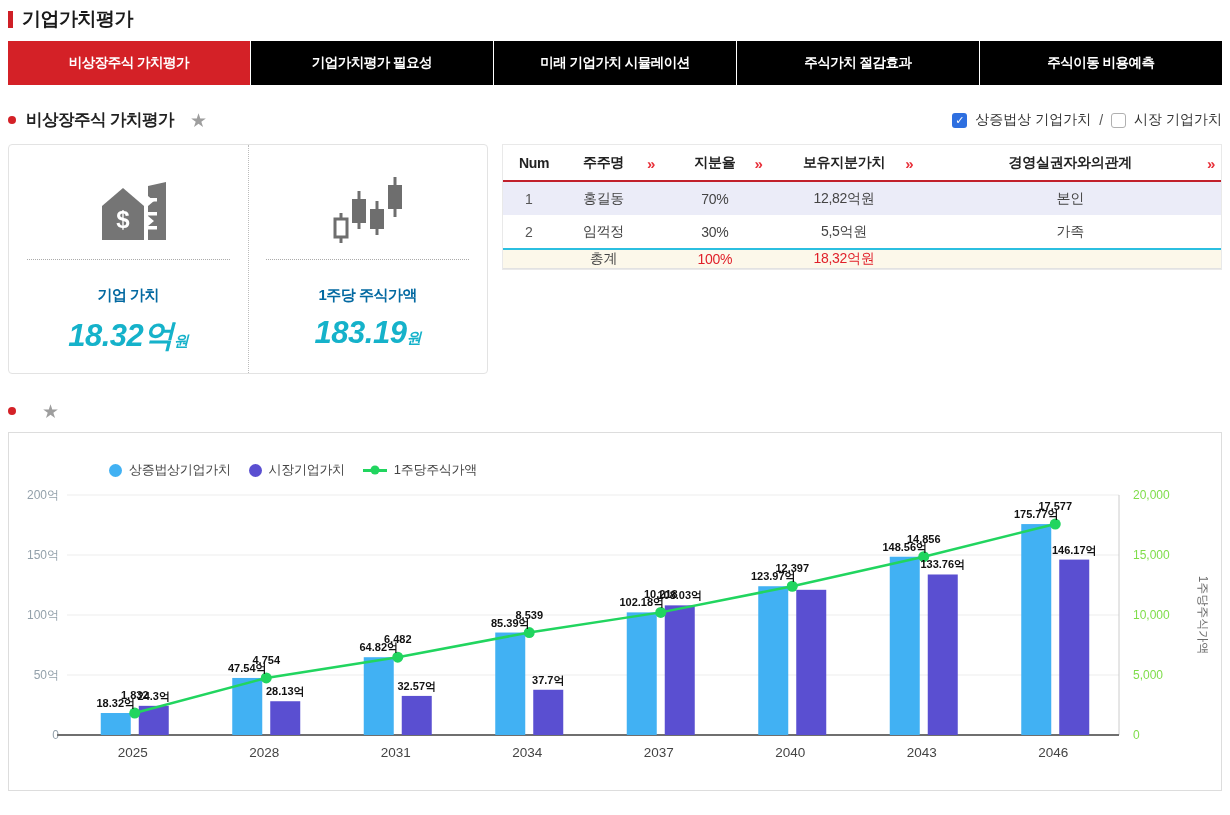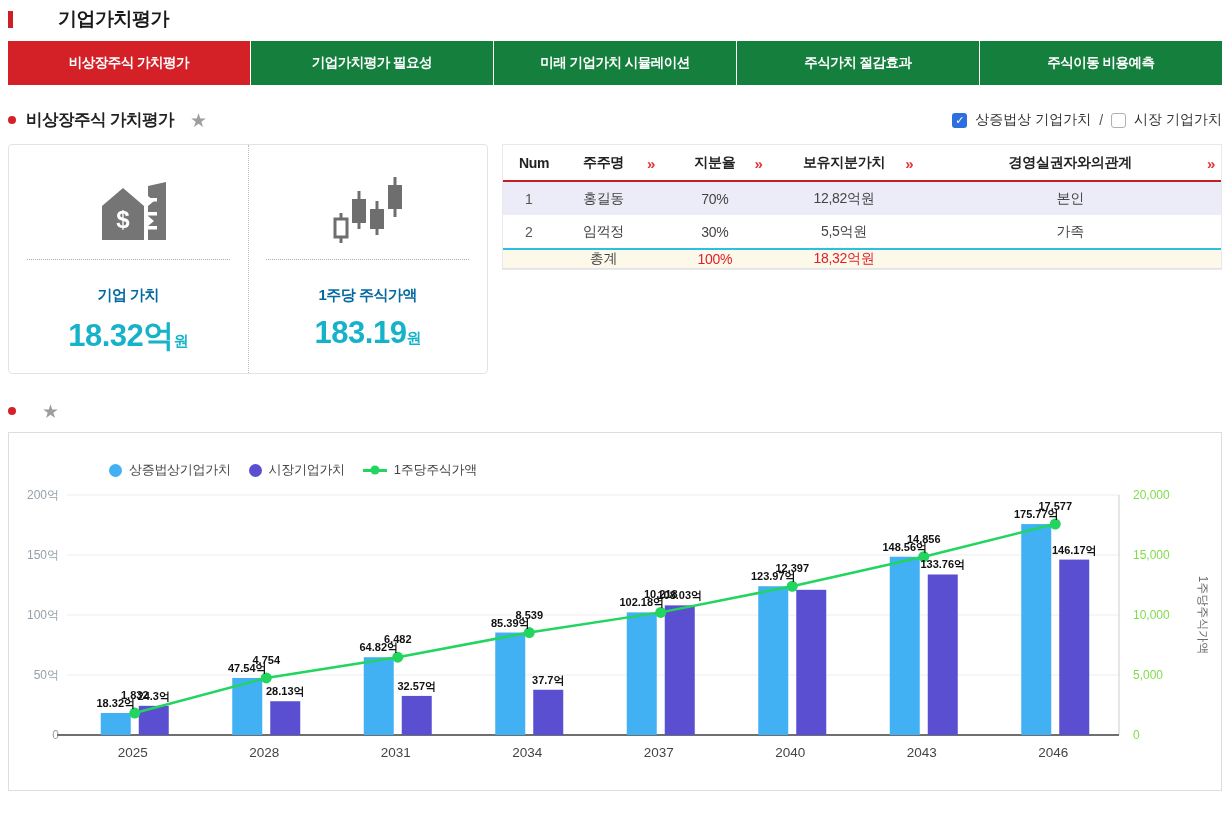--- a/index.html
+++ b/index.html
@@ -3,26 +3,26 @@
 <meta charset="utf-8">
 <style>
   * { box-sizing: border-box; margin: 0; padding: 0; }
   html,body { width:1230px; height:815px; background:#fff; overflow:hidden;
               font-family:"Liberation Sans","DejaVu Sans",sans-serif; }
   .page { padding:8px 8px 0 8px; }
 
   
   .page-title-row { display:flex; align-items:center; height:22px; }
   .title-accent { width:5px; height:17px; background:#cf1f26; margin-right:9px; }
-  .page-title { font-size:19px; font-weight:700; color:#1a1a1a; letter-spacing:-0.5px;margin-left:36px; }
+  .page-title { font-size:19px; font-weight:700; color:#1a1a1a; letter-spacing:-0.5px; }
 
   
   .tab-bar { display:flex; height:44px; margin-top:11px; }
   .tab { flex:1; display:flex; align-items:center; justify-content:center;
-         background:#15803d; color:#fff; font-size:13.5px; font-weight:700;
+         background:#000000; color:#fff; font-size:13.5px; font-weight:700;
          cursor:pointer; border-right:1px solid #fff; letter-spacing:-0.5px; }
   .tab:last-child { border-right:none; }
   .tab.active { background:#d42127; }
 
   
   .section-head { display:flex; align-items:center; justify-content:space-between; margin-top:24px; height:22px; }
   .sh-left { display:flex; align-items:center; }
   .red-dot { width:8px; height:8px; border-radius:50%; background:#d42127; margin-right:10px; }
   .sh-title { font-size:16.5px; font-weight:700; color:#222; letter-spacing:-0.5px; }
   .star { color:#9e9e9e; font-size:19px; margin-left:16px; line-height:1; cursor:pointer; }
@@ -35,21 +35,21 @@
 
   
   .main-row { display:flex; gap:14px; margin-top:13px; align-items:flex-start; }
   .cards-panel { width:480px; height:230px; border:1px solid #e3e3e3; border-radius:4px;
                  display:flex; background:#fff; }
   .card { flex:1; display:flex; flex-direction:column; align-items:center; padding-top:22px; }
   .card.second { border-left:1px dotted #bcbcbc; }
   .card-icon { height:90px; display:flex; align-items:center; justify-content:center; }
   .card-divider { width:85%; border-top:1px dotted #ababab; margin-top:2px; }
   .card-label { margin-top:26px; font-size:15px; font-weight:700; color:#0369a1; letter-spacing:-0.5px; }
-  .card-value { margin-top:10px; font-size:31px; font-weight:700; color:#15b2ca; letter-spacing:-0.5px; }
+  .card-value { margin-top:10px; font-size:31px; font-weight:700; color:#15b2ca; letter-spacing:-0.5px;font-style:italic; }
   .card-unit { font-size:15px; font-weight:700; }
 
   
   .table-panel { flex:1; border:1px solid #e9e9e9; background:#fff; }
   table { width:100%; border-collapse:collapse; table-layout:fixed; }
   col.c0{width:6%} col.c1{width:16%} col.c2{width:15%} col.c3{width:21%} col.c4{width:42%}
   th { height:36px; font-size:14px; font-weight:700; color:#222; text-align:center;
        border-bottom:2px solid #c1202b; position:relative; letter-spacing:-0.3px; }
   th.first { text-align:left; padding-left:16px; }
   .chev { position:absolute; right:6px; top:50%; transform:translateY(-50%);

